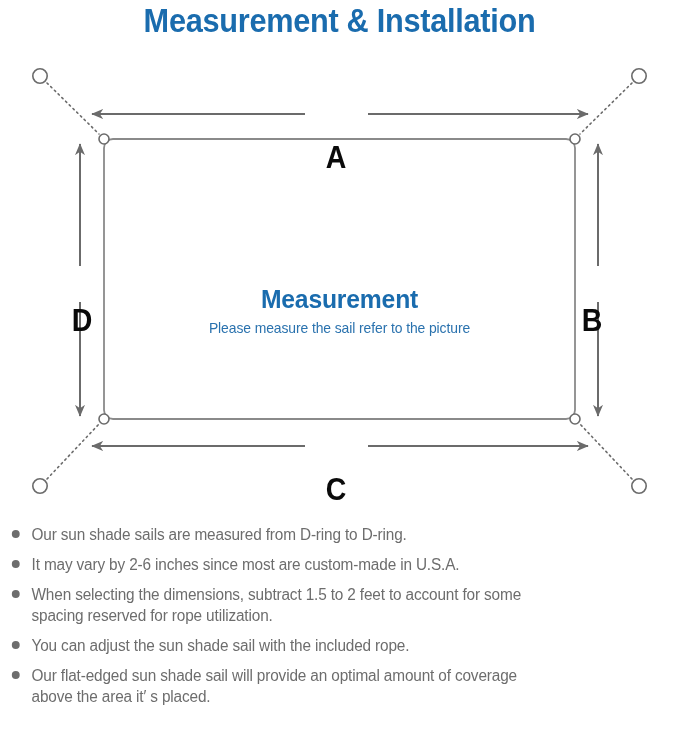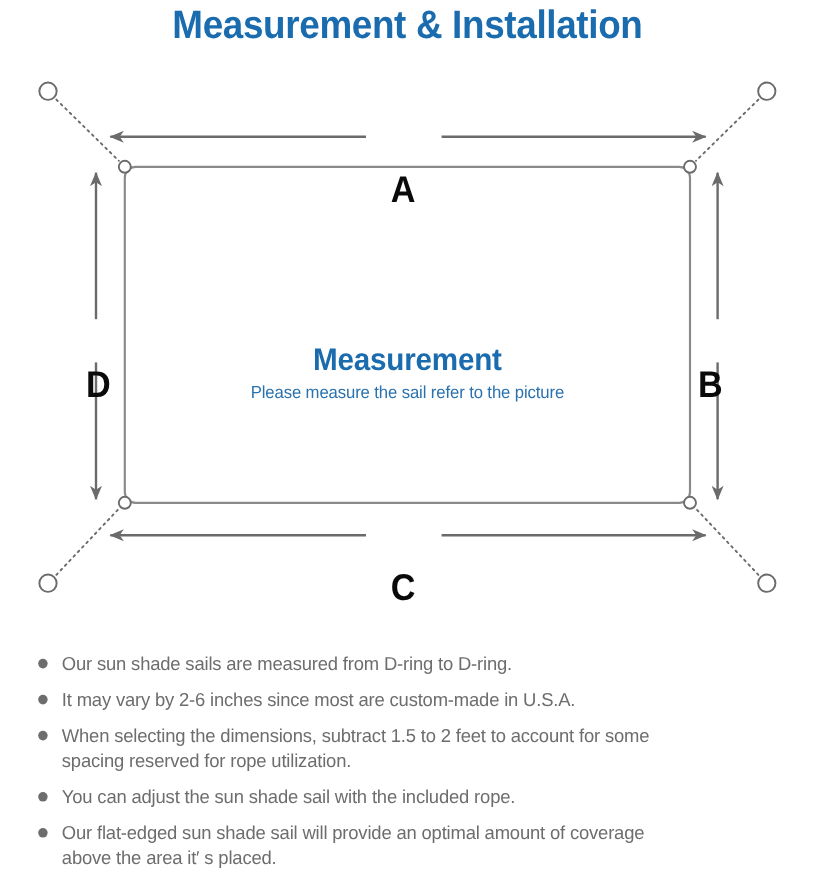--- a/index.html
+++ b/index.html
@@ -78,23 +78,22 @@
     transform: scaleX(0.92);
   }
   #letter-A { left: 306px; top: 98px; width: 60px; }
   #letter-B { left: 564px; top: 261px; width: 56px; }
   #letter-C { left: 306px; top: 430px; width: 60px; }
   #letter-D { left: 54px; top: 261px; width: 56px; }
 
   #notes {
     position: absolute;
     left: 0;
-    top: 543px;
+    top: 524px;
     width: 573px;
-    margin-left: 20px;
   }
   .note {
     position: relative;
     padding-left: 32px;
     padding-right: 6px;
     margin: 0 0 9px 0;
     color: #6d6d6d;
     font-size: 15.6px;
     line-height: 21px;
     letter-spacing: -0.15px;

